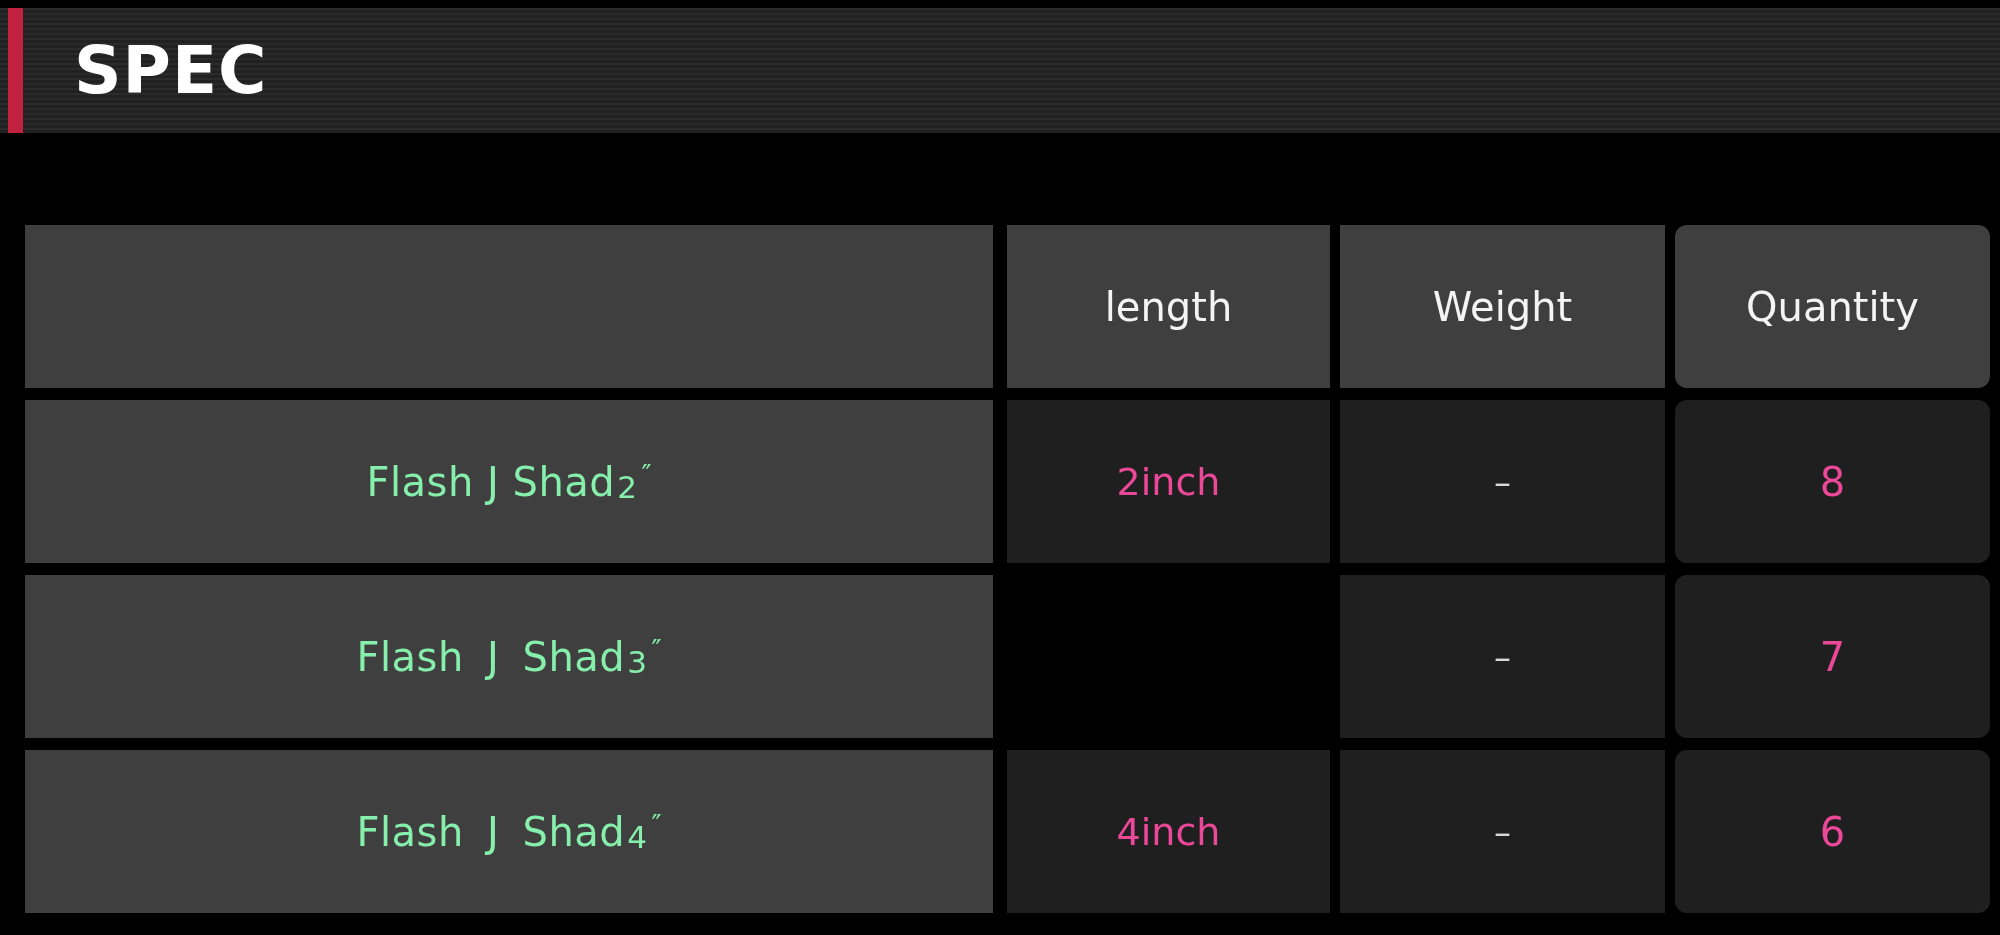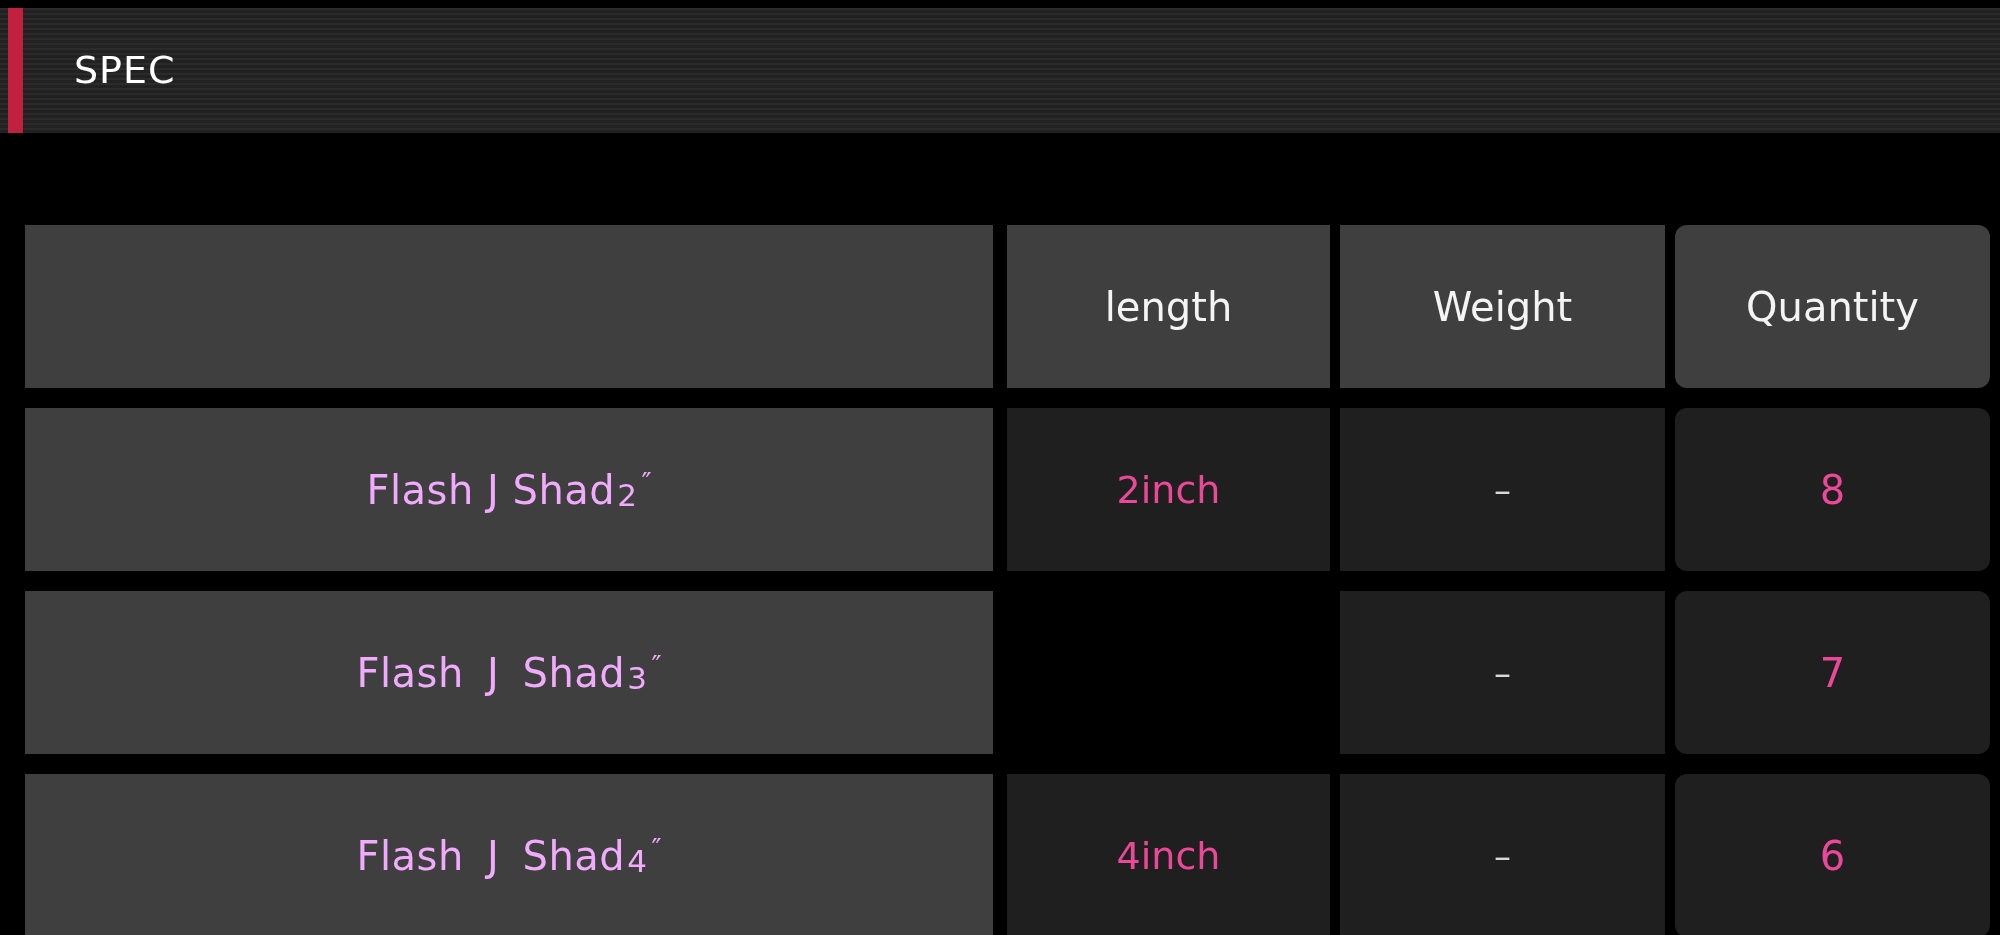--- a/index.html
+++ b/index.html
@@ -50,40 +50,40 @@
     height: 125px;
     background: #c2203f;
   }
 
   .spec-title {
     position: absolute;
     left: 74px;
     top: 0px;
     height: 97px;
     line-height: 125px;
-    font-size: 38px;
-    font-weight: normal;
+    font-size: 66px;
+    font-weight: bold;
     color: #ffffff;
     letter-spacing: 1px;
     white-space: nowrap;
   }
 
   
   .spec-table {
     position: absolute;
     left: 0;
     top: 225px;
     width: 2000px;
   }
 
   .spec-row {
     position: relative;
     width: 1612px;
     height: 163px;
-    margin-bottom: 20px;
+    margin-bottom: 12px;
   }
   .spec-row.row-head { height: 163px; }
 
   .cell {
     position: absolute;
     top: 0;
     height: 100%;
     display: flex;
     align-items: center;
     justify-content: center;
@@ -104,21 +104,21 @@
   .cell.light { background: #3f3f3f; }
   .cell.dark  { background: #1f1f1f; }
 
   .head-cell {
     font-size: 40px;
     color: #f4f4f4;
   }
 
   .name-cell {
     font-size: 40px;
-    color: #f0abfc;
+    color: #86efac;
     letter-spacing: 0.5px;
   }
 
   
   .name-cell.spaced {
     word-spacing: 10px;
   }
 
   .size-num {
     font-size: 31px;

